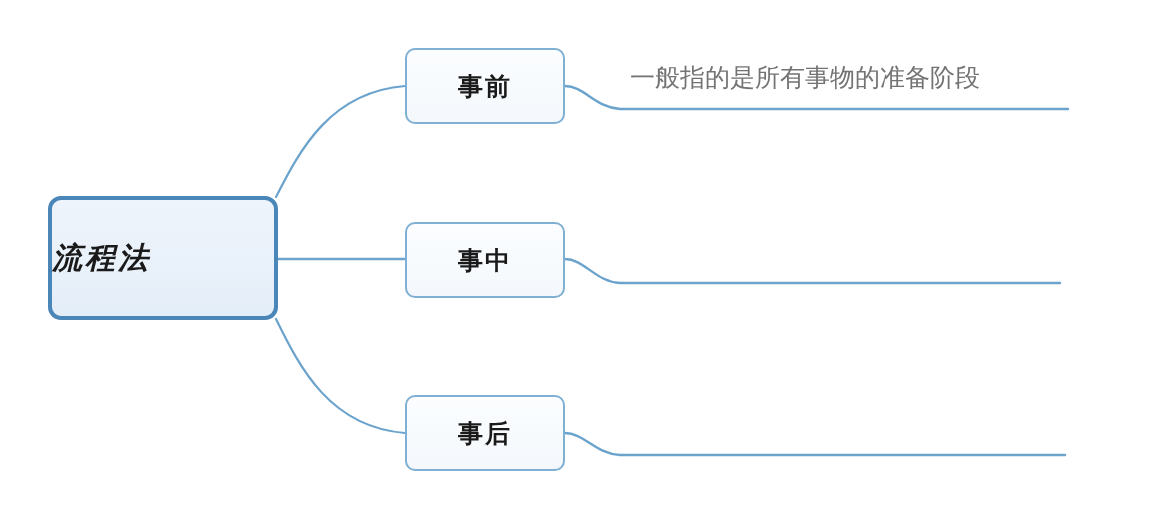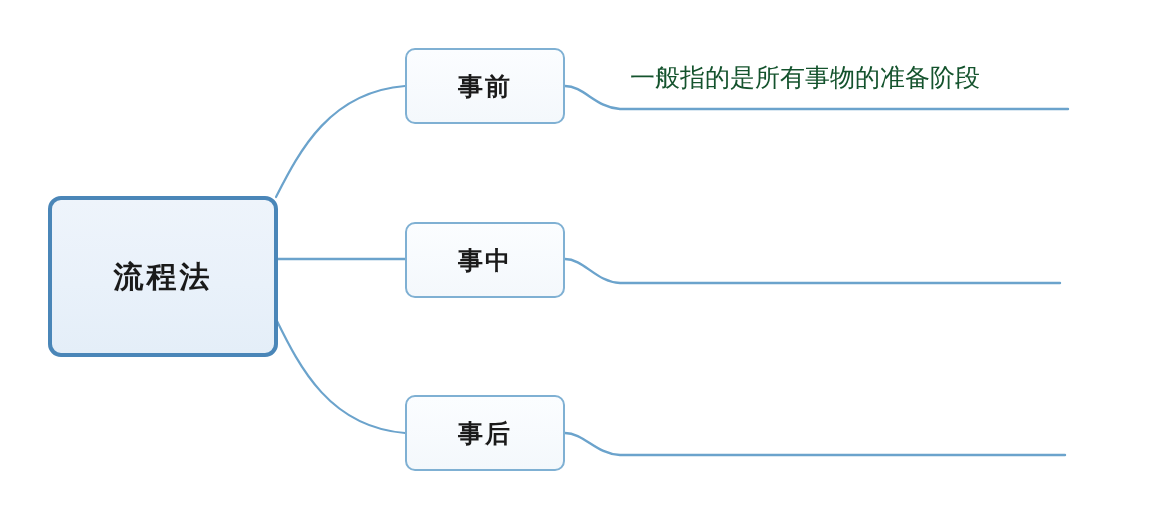--- a/index.html
+++ b/index.html
@@ -32,29 +32,29 @@
     height: 505px;
     z-index: 1;
   }
 
   
   .root-node {
     position: absolute;
     left: 48px;
     top: 196px;
     width: 230px;
-    height: 161px;
+    height: 124px;
     box-sizing: border-box;
     border: 4px solid #4a86b8;
     border-radius: 13px;
     background: linear-gradient(180deg, #eef4fb 0%, #e9f1fa 55%, #e4eef8 100%);
     display: flex;
     align-items: center;
-    justify-content: center;
     z-index: 3;
+    font-style: italic;
   }
   .root-node .node-text {
     font-size: 30px;
     font-weight: bold;
     color: #1a1a1a;
     letter-spacing: 3px;
     line-height: 1;
   }
 
   
@@ -87,21 +87,21 @@
   .leaf-desc {
     position: absolute;
     left: 630px;
     z-index: 2;
     white-space: nowrap;
   }
   .leaf-desc .desc-text {
     display: block;
     font-size: 25px;
     font-weight: normal;
-    color: #14532d;
+    color: #737373;
     line-height: 1.1;
     letter-spacing: 0px;
   }
   #leaf-desc-0 { top: 64px; }
   #leaf-desc-1 { top: 239px; }
   #leaf-desc-2 { top: 410px; }
 </style>
 </head>
 <body>
 

